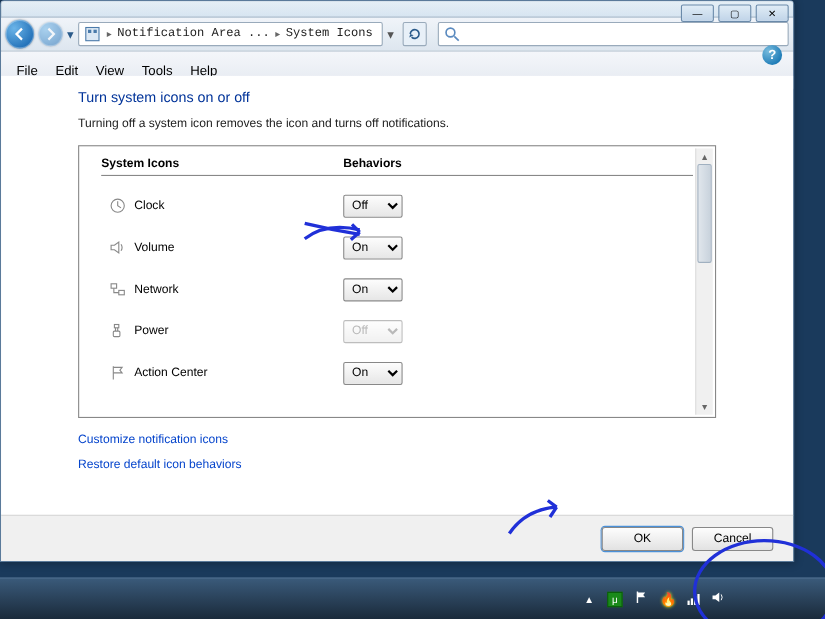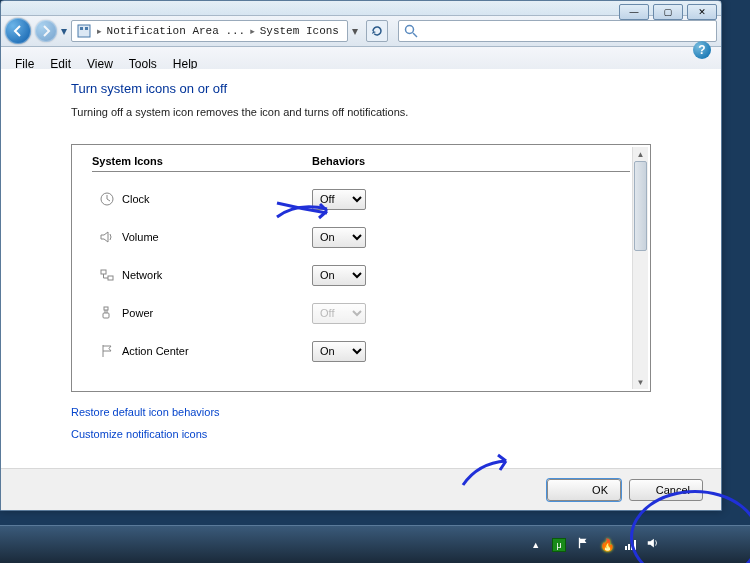--- a/index.html
+++ b/index.html
@@ -29,21 +29,21 @@
   .search { flex:1; height:22px; border:1px solid #9ab; background:#fff; margin-left:6px; border-radius:2px; display:flex; align-items:center; padding:0 4px; }
   .search input { border:none; outline:none; flex:1; font-size:11px; font-style:italic; color:#888; background:transparent; }
 
   
   .menubar { height:34px; background:linear-gradient(#f4f6fa,#e4e9f0); border-bottom:1px solid #c8d0d8; display:flex; align-items:center; padding:0 6px; gap:0; font-size:12px; }
   .menu-item { padding:2px 8px; cursor:pointer; }
 
   
   .content { position:absolute; top: 68px; left:0; right:0; bottom:42px; background:#fff; padding: 12px 70px 0 70px; }
   .page-title { color:#003399; font-size:13px; margin-bottom:10px; }
-  .page-desc { font-size:11px; color:#222; margin-bottom:26px; }
+  .page-desc { font-size:11px; color:#222; margin-bottom:14px; }
   .help-icon { position:absolute; right:10px; top:-28px; width:18px; height:18px; border-radius:50%; background:radial-gradient(circle at 30% 30%,#7bd,#06a); color:#fff; display:flex; align-items:center; justify-content:center; font-size:12px; font-weight:bold; cursor:pointer;}
 
   .panel { border:1px solid #888; height:248px; position:relative; padding: 10px 20px; }
   .panel-scroll { position:absolute; right:2px; top:2px; bottom:2px; width:16px; background:#f0f0f0; border-left:1px solid #ddd; }
   .panel-scroll .thumb { position:absolute; top:14px; left:1px; right:1px; height:90px; background:linear-gradient(90deg,#e0e6ec,#c8d2dc); border:1px solid #a0b0c0; border-radius:2px; }
   .panel-scroll .arr { position:absolute; left:0; right:0; height:14px; display:flex; align-items:center; justify-content:center; font-size:8px; color:#666; }
   .panel-scroll .arr.up{top:0;} .panel-scroll .arr.dn{bottom:0;}
 
   .cols { display:flex; font-size:11px; font-weight:bold; border-bottom:1px solid #888; padding-bottom:4px; margin-bottom:8px; }
   .col-icon { width:220px; }
@@ -53,21 +53,21 @@
   .row .ricon { width:30px; display:flex; justify-content:center; color:#888; }
   .row .rlabel { width:190px; }
   .row select { width:54px; height:21px; font-size:11px; border:1px solid #888; background:linear-gradient(#fdfdfd,#e6e6e6); border-radius:2px; padding-left:3px;}
   .row select:disabled { opacity:.55; }
 
   .links { margin-top:14px; font-size:11px; }
   .links a { color:#0645cc; text-decoration:none; display:block; margin-bottom:10px; cursor:pointer; }
 
   
   .btnrow { position:absolute; bottom:0; left:0; right:0; height:42px; background:#f0f0f0; border-top:1px solid #d8d8d8; display:flex; align-items:center; justify-content:flex-end; padding-right:18px; gap:8px; }
-  .pushbtn { min-width:74px; height:22px; font-size:11px; border:1px solid #888; background:linear-gradient(#fdfdfd,#e2e2e2); border-radius:3px; cursor:pointer; padding:0 12px;text-align:right;}
+  .pushbtn { min-width:74px; height:22px; font-size:11px; border:1px solid #888; background:linear-gradient(#fdfdfd,#e2e2e2); border-radius:3px; cursor:pointer; padding:0 12px;}
   .pushbtn.default { box-shadow: 0 0 0 1px #4a90d8; }
 
   
   .taskbar { position:absolute; left:0; right:0; bottom:0; height:38px; background:linear-gradient(#3a5a7a,#1a2a3a); border-top:1px solid #5a7a9a; display:flex; align-items:center; justify-content:flex-end; padding-right:90px; gap:10px; }
   .tray { display:flex; align-items:center; gap:10px; }
   .tray-icon { color:#fff; font-size:12px; cursor:pointer; }
   .tray-up { color:#fff; font-size:9px; margin-right:2px; cursor:pointer;}
   .tray-green { width:14px; height:14px; background:#1a8a1a; border:1px solid #0a5a0a; display:inline-flex; align-items:center; justify-content:center; color:#fff; font-size:9px;}
   .tray-flame { color:#ff8a00; text-shadow:0 0 3px #ff0;}
   .tray-flag { color:#fff; }
@@ -236,22 +236,22 @@
       </div>
 
       <div class="panel-scroll">
         <div class="arr up">▲</div>
         <div class="thumb"></div>
         <div class="arr dn">▼</div>
       </div>
     </div>
 
     <div class="links">
+      <a>Customize notification icons</a>
       <a>Restore default icon behaviors</a>
-      <a>Customize notification icons</a>
     </div>
   </div>
 
   <div class="btnrow">
     <button class="pushbtn default">OK</button>
     <button class="pushbtn">Cancel</button>
   </div>
 </div>
 
 <div class="taskbar">

